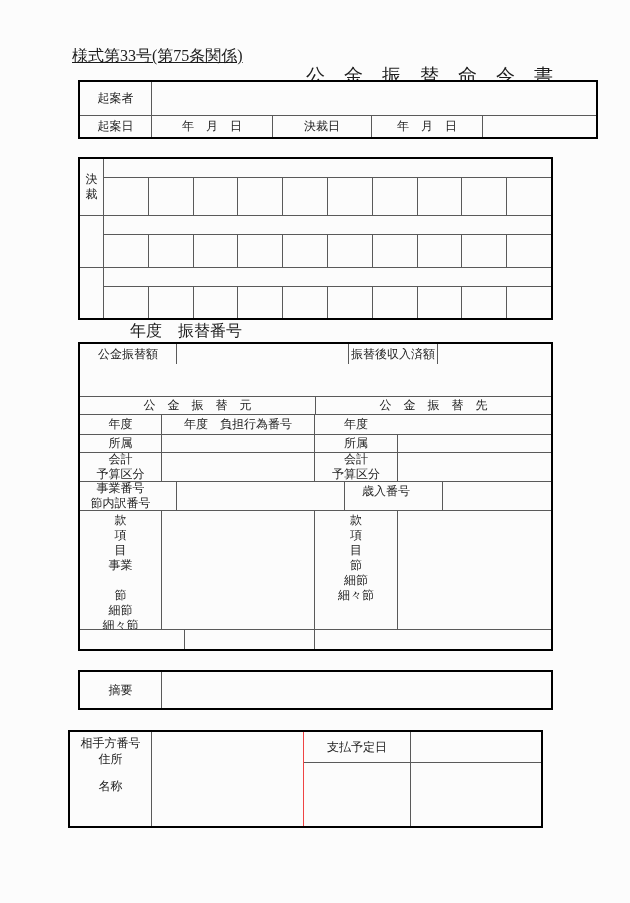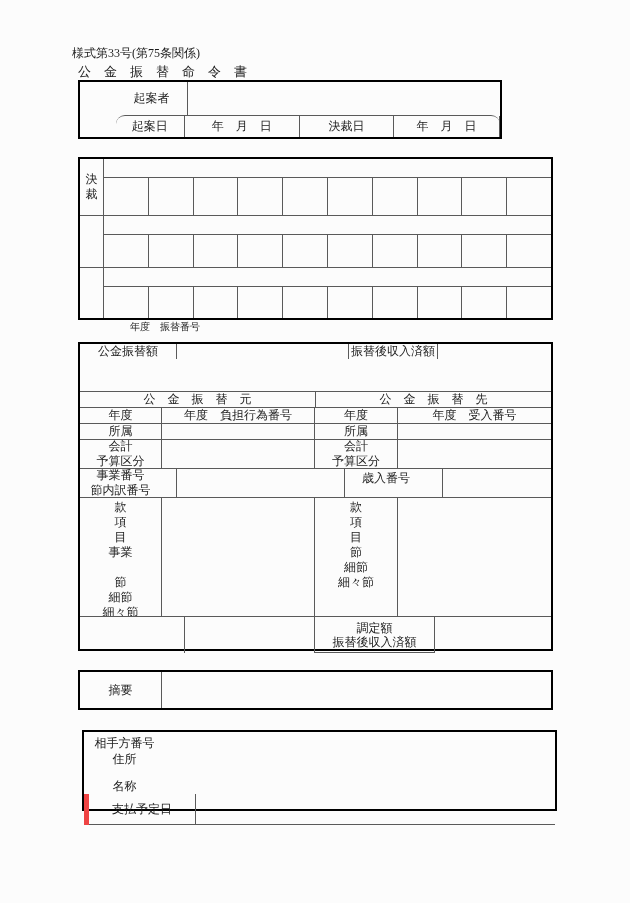--- a/index.html
+++ b/index.html
@@ -13,28 +13,28 @@
   .tbl { position:absolute; border:2px solid #000; box-sizing:border-box; display:flex; flex-direction:column; background:#fcfcfc; }
   .row { display:flex; box-sizing:border-box; }
   .row + .row { border-top:1px solid #5a5a5a; }
   .cell { box-sizing:border-box; display:flex; align-items:center; justify-content:center; overflow:hidden; }
   .cell + .cell { border-left:1px solid #5a5a5a; }
   .pre { white-space:pre-line; text-align:center; }
   .top-align { align-items:flex-start; padding-top:2px; }
   .grow { flex:1 1 auto; }
 
   
-  .form-number { left:72px; top:46px; font-size:12px; }
-  .form-title  { left:78px; top:64px; width:475px; text-align:left; font-size:13px; }
-  .caption     { left:130px; top:321px; font-size:10px; }
-
-  
-  .t1 { left:78px; top:80px; width:424px; height:59px;padding-left:36px; }
+  .form-number { left:72px; top:46px; font-size:16px;text-decoration:underline; }
+  .form-title  { left:78px; top:64px; width:475px; text-align:right; font-size:19px; }
+  .caption     { left:130px; top:321px; font-size:16px; }
+
+  
+  .t1 { left:78px; top:80px; width:520px; height:59px; }
   .t1 .r1 { height:33px; }
-  .t1 .r2 { flex:1;border-radius:9px; }
+  .t1 .r2 { flex:1; }
   .t1 .lab { width:71px; }
   .t1 .date1 { width:121px; }
   .t1 .kessai { width:99px; }
   .t1 .date2 { width:111px; }
 
   
   .t2 { left:78px; top:157px; width:475px; height:163px; flex-direction:row; }
   .t2 .dleft { width:23px; display:flex; flex-direction:column; }
   .t2 .dleft > div { box-sizing:border-box; display:flex; align-items:center; justify-content:center; }
   .t2 .dleft > div + div { border-top:1px solid #5a5a5a; }
@@ -66,25 +66,25 @@
   .t3 .r8 .c3 { width:120px; display:flex; flex-direction:column; align-items:stretch; justify-content:flex-start; }
   .t3 .r8 .c3 .assessed { height:35px; border-bottom:1px solid #5a5a5a; display:flex; align-items:center; justify-content:center; line-height:14px; }
   .t3 .r8 .c3 .stub { flex:1; }
 
   
   .t4 { left:78px; top:670px; width:475px; height:40px; }
   .t4 .r1 { flex:1; }
   .t4 .lab { width:81px;text-align:center; }
 
   
-  .t5 { left:82px; top:730px; width:475px; height:81px; flex-direction:column; }
+  .t5 { left:68px; top:730px; width:475px; height:98px; flex-direction:row; }
   .t5 .labels { width:81px; box-sizing:border-box; padding-top:3px; text-align:center; line-height:16px; }
   .t5 .labels .gap { height:11px; }
   .t5 .lval { width:152px; border-left:1px solid #5a5a5a; box-sizing:border-box; }
-  .t5 .rhalf { flex:1; border-left:5px solid #ef4444; display:flex; flex-direction:column; }
+  .t5 .rhalf { flex:1; border-left:1px solid #ef4444; display:flex; flex-direction:column; }
   .t5 .rrow { display:flex; box-sizing:border-box; }
   .t5 .rrow + .rrow { border-top:1px solid #5a5a5a; }
   .t5 .rr1 { height:30px; } .t5 .rr2 { flex:1; }
   .t5 .plab { width:106px; }
 </style>
 </head>
 <body>
 
 <div class="page">
 
@@ -171,21 +171,20 @@
       <div class="cell grow"></div>
     </div>
     <div class="row r2">
       <div class="cell half">公　金　振　替　元</div>
       <div class="cell grow">公　金　振　替　先</div>
     </div>
     <div class="row r3">
       <div class="cell lcol">年度</div>
       <div class="cell lval">年度　負担行為番号</div>
       <div class="cell rcol">年度</div>
-      <div class="cell grow">年度　受入番号</div>
     </div>
     <div class="row r4">
       <div class="cell lcol">所属</div>
       <div class="cell lval"></div>
       <div class="cell rcol">所属</div>
       <div class="cell grow"></div>
     </div>
     <div class="row r5">
       <div class="cell lcol pre">会計
 予算区分</div>
@@ -215,25 +214,20 @@
 項
 目
 節
 細節
 細々節</div>
       <div class="cell grow"></div>
     </div>
     <div class="row r8">
       <div class="cell c1"></div>
       <div class="cell c2"></div>
-      <div class="cell c3">
-        <div class="assessed pre">調定額
-振替後収入済額</div>
-        <div class="stub"></div>
-      </div>
       <div class="cell grow"></div>
     </div>
   </div>
 
   <div class="tbl t4">
     <div class="row r1">
       <div class="cell lab">摘要</div>
       <div class="cell grow"></div>
     </div>
   </div>

